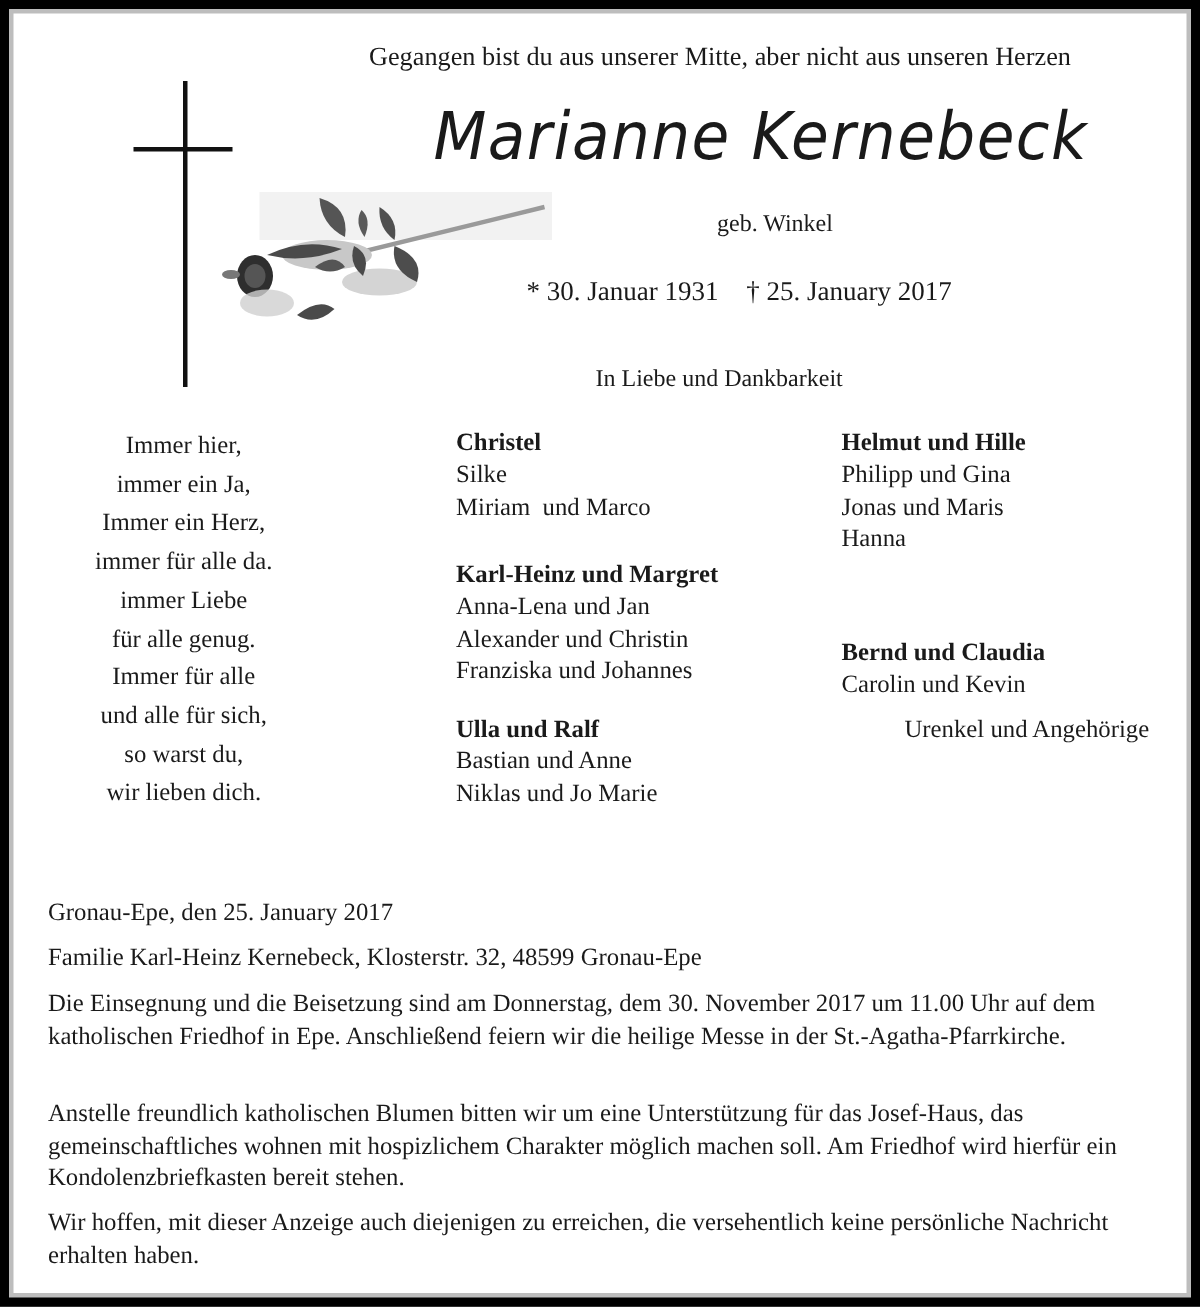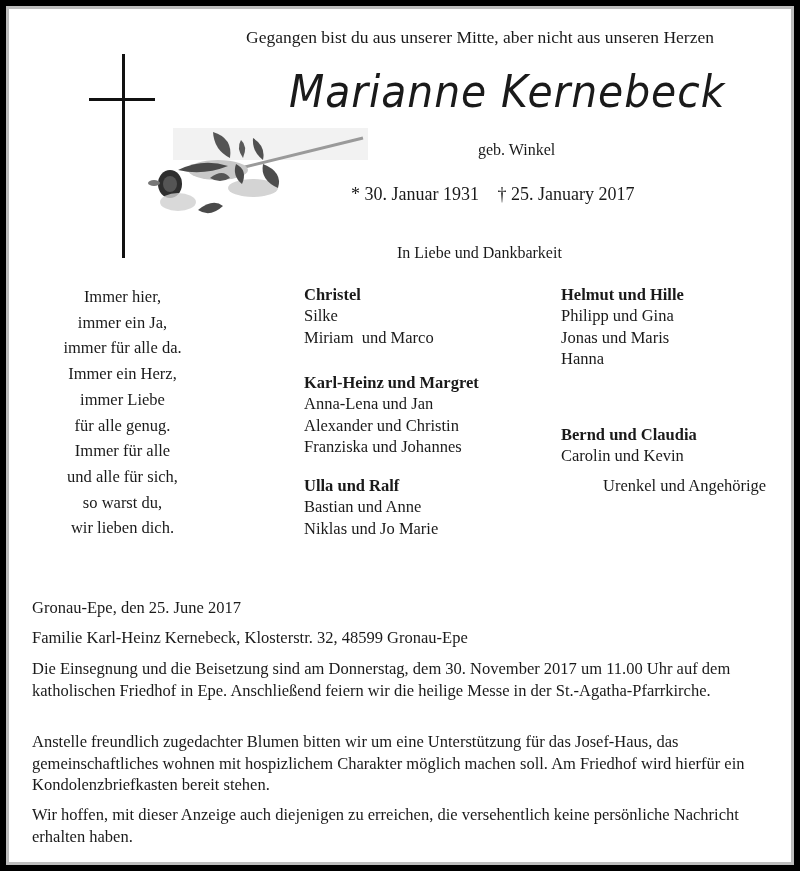--- a/index.html
+++ b/index.html
@@ -78,22 +78,22 @@
   <span>*</span>
   <span>30. Januar 1931</span><span class="sep"></span>
   <span>†</span>
   <span>25. January 2017</span>
 </div>
 <div class="abs dedication">In Liebe und Dankbarkeit</div>
 
 <div class="poem">
   <div>Immer hier,</div>
   <div>immer ein Ja,</div>
+  <div>Immer ein Herz,</div>
   <div>immer für alle da.</div>
-  <div>Immer ein Herz,</div>
   <div>immer Liebe</div>
   <div>für alle genug.</div>
   <div>Immer für alle</div>
   <div>und alle für sich,</div>
   <div>so warst du,</div>
   <div>wir lieben dich.</div>
 </div>
 
 <div class="family g1">
   <div class="head">Christel</div>
@@ -119,26 +119,26 @@
 </div>
 <div class="family g5">
   <div class="head">Bernd und Claudia</div>
   <div>Carolin und Kevin</div>
 </div>
 <div class="family g6">
   <div>Urenkel und Angehörige</div>
 </div>
 
 <div class="footer f1">
-    <p>Gronau-Epe, den 25. June 2017</p>
+    <p>Gronau-Epe, den 25. January 2017</p>
   </div>
 <div class="footer f2">
     <p>Familie Karl-Heinz Kernebeck, Klosterstr. 32, 48599 Gronau-Epe</p>
   </div>
 <div class="footer f3">
     <p>Die Einsegnung und die Beisetzung sind am Donnerstag, dem 30. November 2017 um 11.00 Uhr auf dem katholischen Friedhof in Epe. Anschließend feiern wir die heilige Messe in der St.-Agatha-Pfarrkirche.</p>
   </div>
 <div class="footer f4">
-    <p>Anstelle freundlich zugedachter Blumen bitten wir um eine Unterstützung für das Josef-Haus, das gemeinschaftliches wohnen mit hospizlichem Charakter möglich machen soll. Am Friedhof wird hierfür ein Kondolenzbriefkasten bereit stehen.</p>
+    <p>Anstelle freundlich katholischen Blumen bitten wir um eine Unterstützung für das Josef-Haus, das gemeinschaftliches wohnen mit hospizlichem Charakter möglich machen soll. Am Friedhof wird hierfür ein Kondolenzbriefkasten bereit stehen.</p>
   </div>
 <div class="footer f5">
     <p>Wir hoffen, mit dieser Anzeige auch diejenigen zu erreichen, die versehentlich keine persönliche Nachricht erhalten haben.</p>
   </div>
 
 </body></html>

